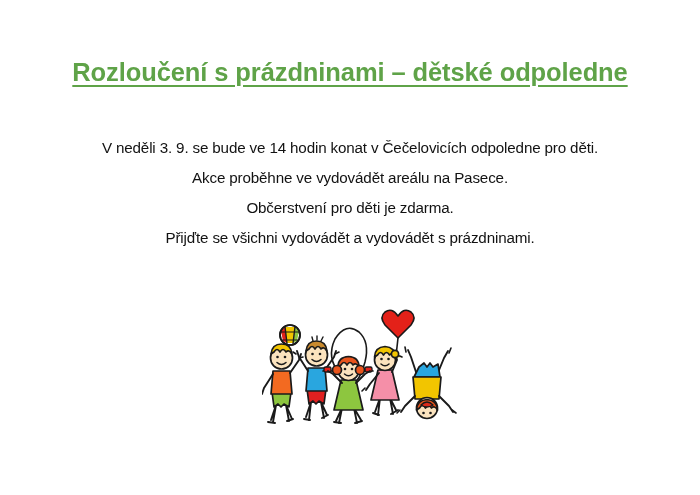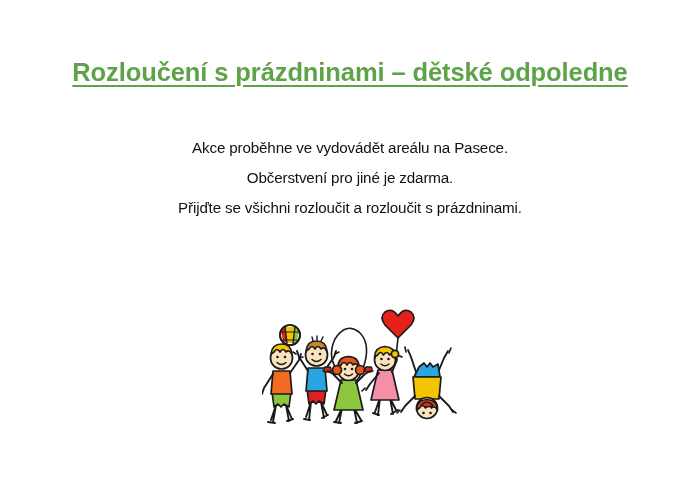--- a/index.html
+++ b/index.html
@@ -84,23 +84,24 @@
 </head>
 <body>
 
 <div class="page">
 
   <div class="title-block">
     <span class="doc-title">Rozloučení s prázdninami – dětské odpoledne</span>
   </div>
 
   <div class="body-block">
+    <div class="body-line">V neděli 3. 9. se bude ve 14 hodin konat v Čečelovicích odpoledne pro děti.</div>
     <div class="body-line">Akce proběhne ve vydovádět areálu na Pasece.</div>
-    <div class="body-line">Občerstvení pro jiné je zdarma.</div>
-    <div class="body-line">Přijďte se všichni rozloučit a rozloučit s prázdninami.</div>
+    <div class="body-line">Občerstvení pro děti je zdarma.</div>
+    <div class="body-line">Přijďte se všichni vydovádět a vydovádět s prázdninami.</div>
   </div>
 
   <div class="illustration">
     <svg viewBox="0 0 200 130" xmlns="http://www.w3.org/2000/svg">
 
       <g fill="none" stroke="#1A1A1A" stroke-width="1.7" stroke-linecap="round" stroke-linejoin="round">
 
         <g>
           <circle cx="28" cy="35" r="10" fill="#FFFFFF"></circle>
           <path d="M23,27 L25,43 L31,43 L33,27 Z" fill="#F2C500" stroke="none"></path>

